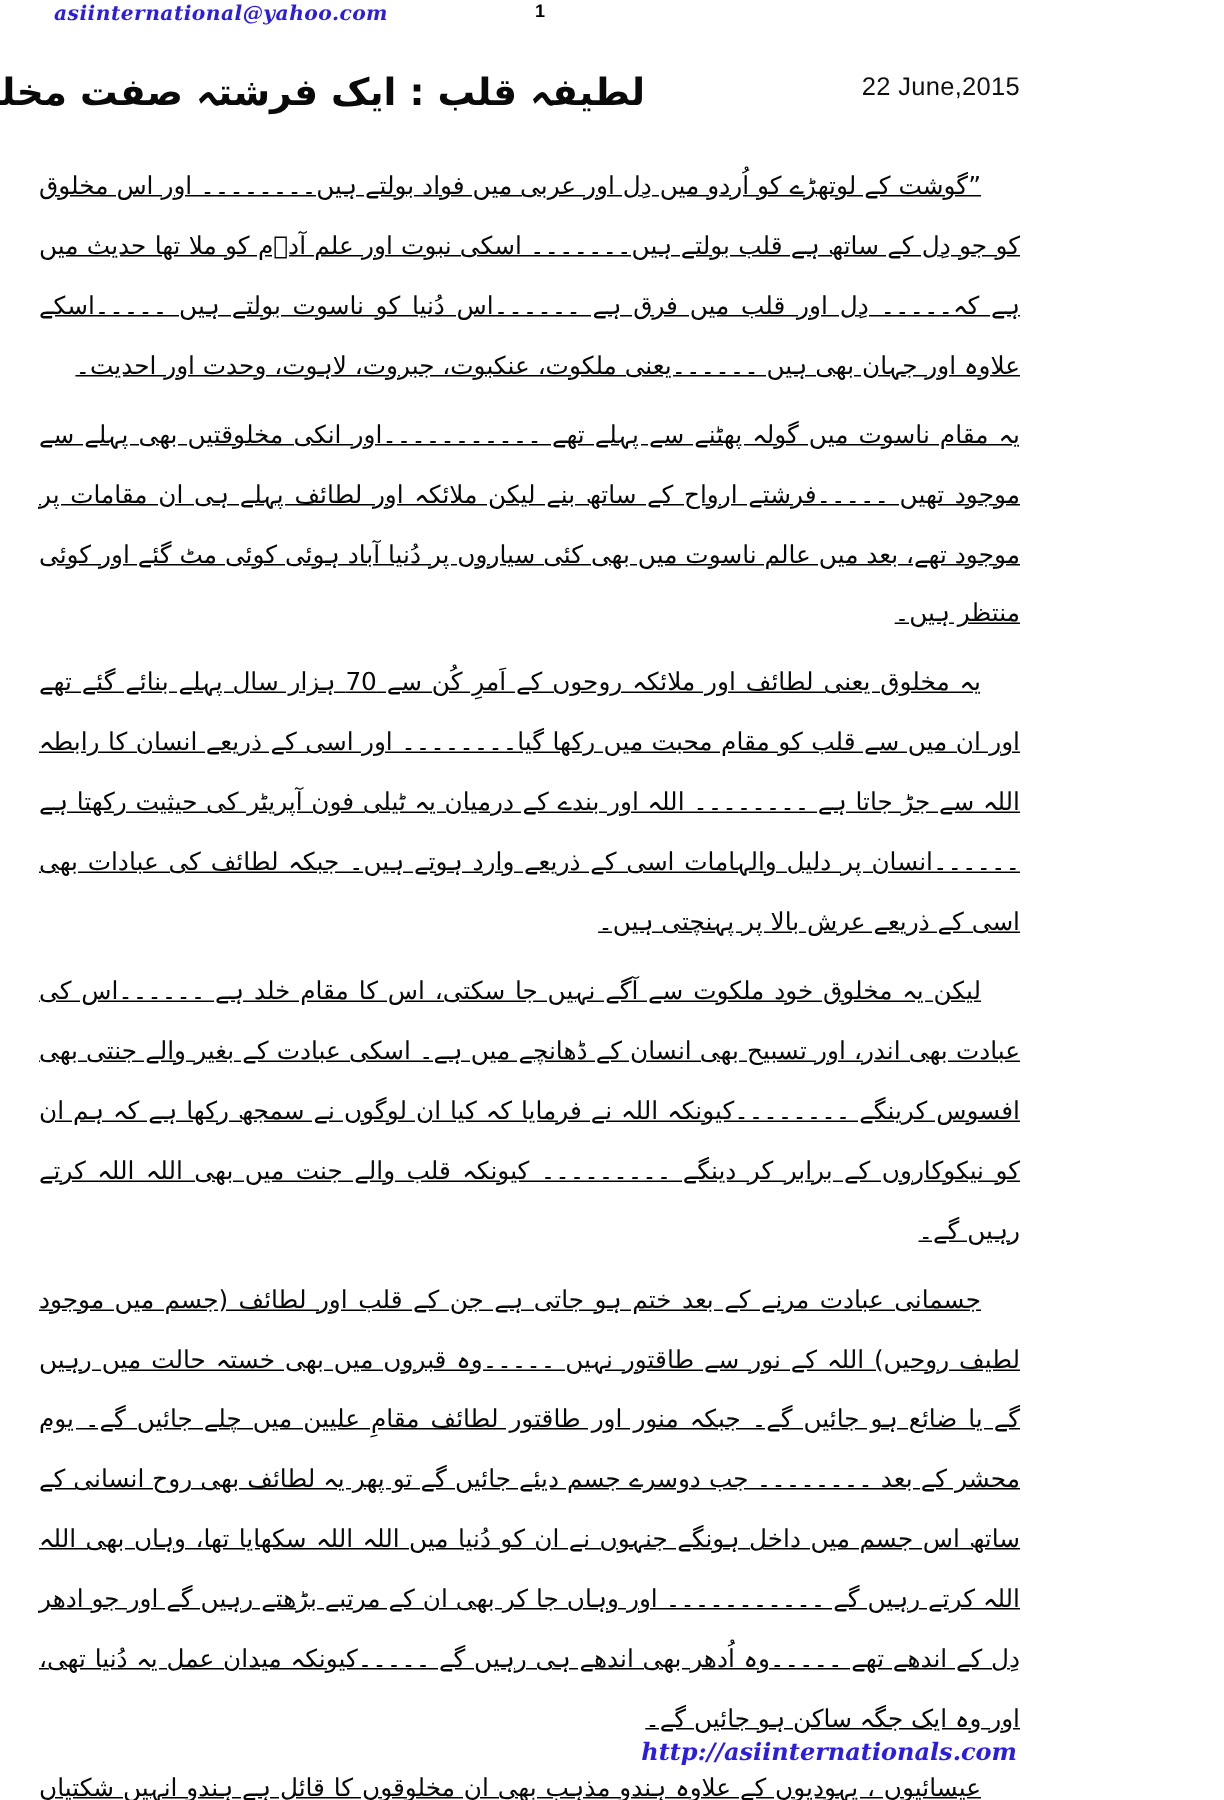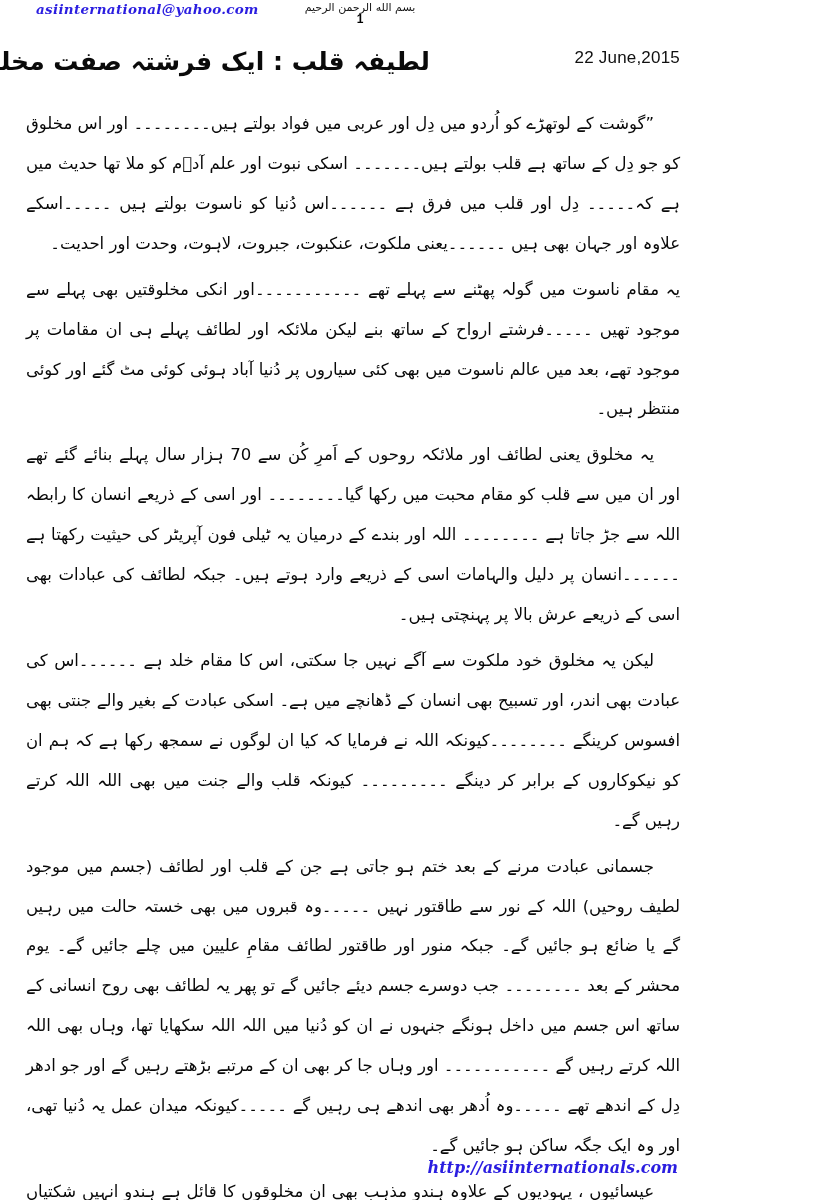--- a/index.html
+++ b/index.html
@@ -16,20 +16,21 @@
     font-family: "DejaVu Sans", sans-serif;
     color: #000000;
   }
 
   .page {
     position: relative;
     width: 720px;
     height: 1200px;
     box-sizing: border-box;
     background: #ffffff;
+    text-decoration: underline;
   }
 
   
   .header {
     position: relative;
     height: 104px;
   }
   .header-email {
     position: absolute;
     left: 36px;
@@ -172,21 +173,20 @@
 </head>
 <body>
 
 <div class="page">
 
   <div class="header">
 
     <div class="header-email">asiinternational@yahoo.com</div>
 
     <div class="bismillah-wrap">
-      <div class="bismillah">بسم الله الرحمن الرحيم</div>
       <span class="page-number">1</span>
     </div>
 
     <div class="title-row">
       <div class="article-title">لطیفہ قلب : ایک فرشتہ صفت مخلوق</div>
       <div class="article-date">22  June,2015</div>
     </div>
 
   </div>
 

